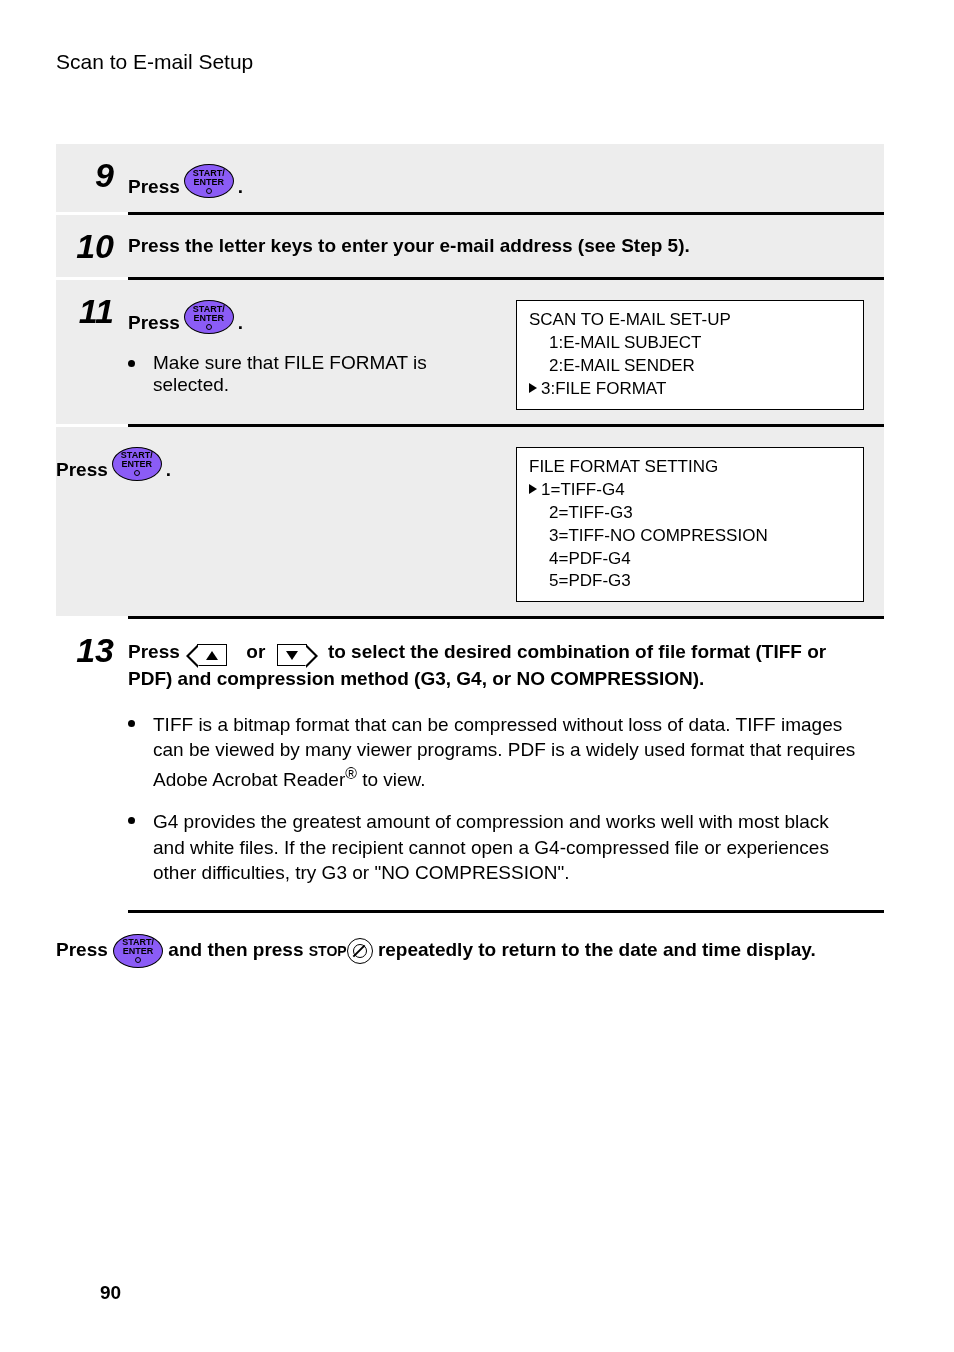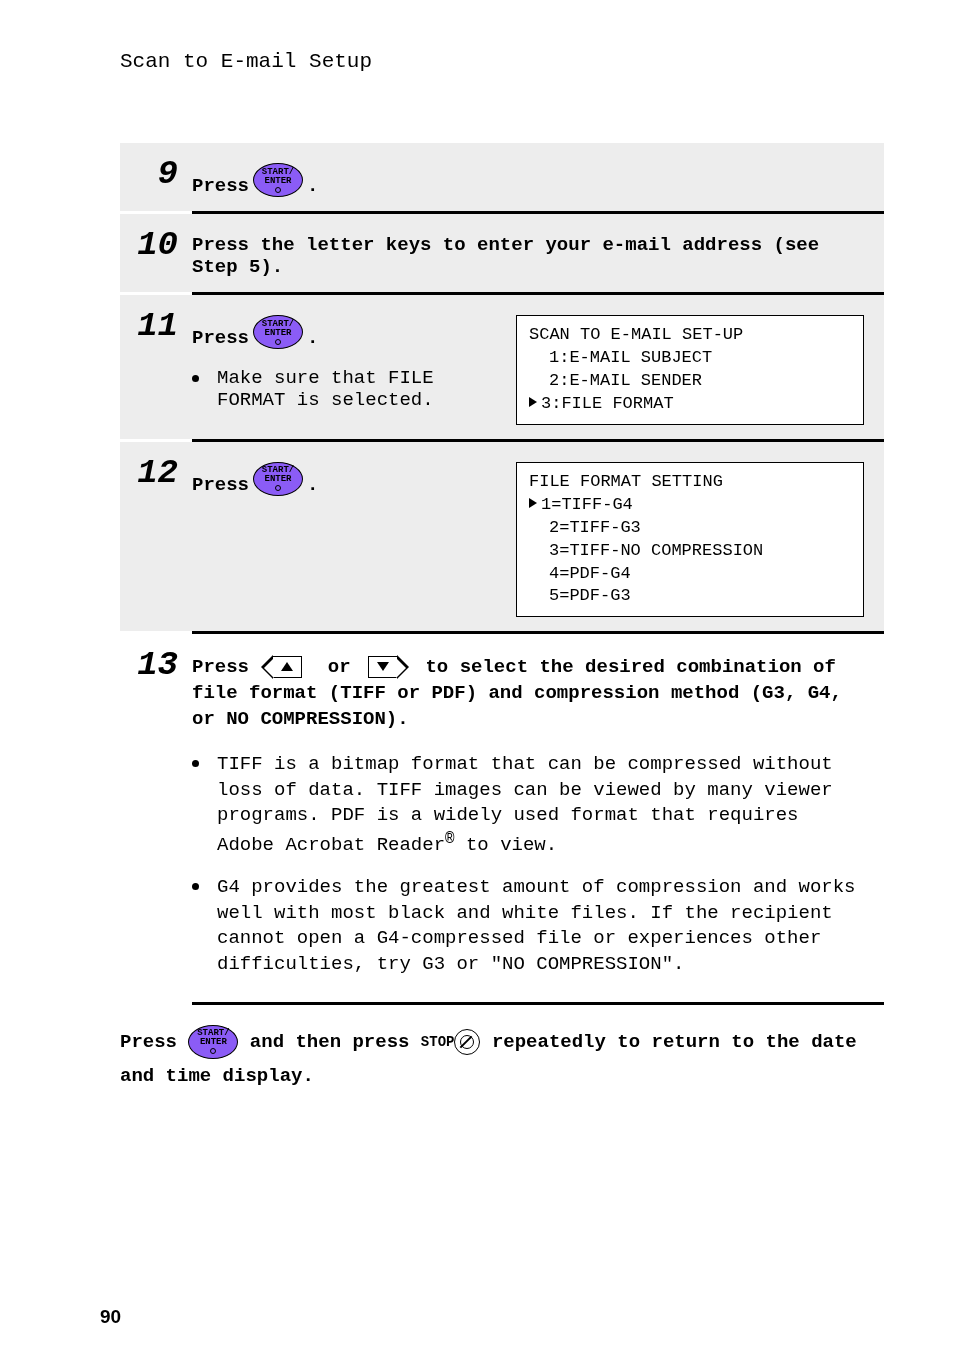--- a/index.html
+++ b/index.html
@@ -4,22 +4,21 @@
   <style>
     * { margin: 0; padding: 0; box-sizing: border-box; }
     body {
       font-family: Arial, Helvetica, sans-serif;
       background: #fff;
       width: 954px;
       height: 1352px;
       position: relative;
     }
     .page {
-      padding: 50px 70px 40px 120px;
-      font-family: Liberation Mono, monospace;
+      padding: 50px 70px 40px 56px;
     }
     .header {
       font-size: 21px;
       margin-bottom: 70px;
     }
     .step-block {
       background: #ededed;
       padding: 14px 20px 14px 0;
       display: flex;
       margin-bottom: 0;
@@ -204,21 +203,21 @@
     .stop-inner::after {
       content: "";
       position: absolute;
       width: 16px; height: 2px;
       background: #000;
       top: 5px; left: -3px;
       transform: rotate(-45deg);
     }
     .page-num {
       position: absolute;
-      bottom: 24px;
+      bottom: 48px;
       left: 100px;
       font-size: 19px;
       font-weight: bold;
     }
     .step13-text { line-height: 1.35; }
   </style>
 </head>
 <body>
 
 <div class="page">
@@ -270,21 +269,20 @@
         <div>SCAN TO E-MAIL SET-UP</div>
         <div class="indent-line">1:E-MAIL SUBJECT</div>
         <div class="indent-line">2:E-MAIL SENDER</div>
         <div><span class="tri-right"></span><span>3:FILE FORMAT</span></div>
       </div>
     </div>
   </div>
   <div class="separator"></div>
 
   <div class="step-block">
-    <div class="step-num">12</div>
     <div class="step-body step-columns">
       <div class="left-col">
         <div class="step-line">
           <span>Press </span>
           <span class="oval-btn">
             <span>START/</span>
             <span>ENTER</span>
             <span class="dot"></span>
           </span>
           <span>.</span>

